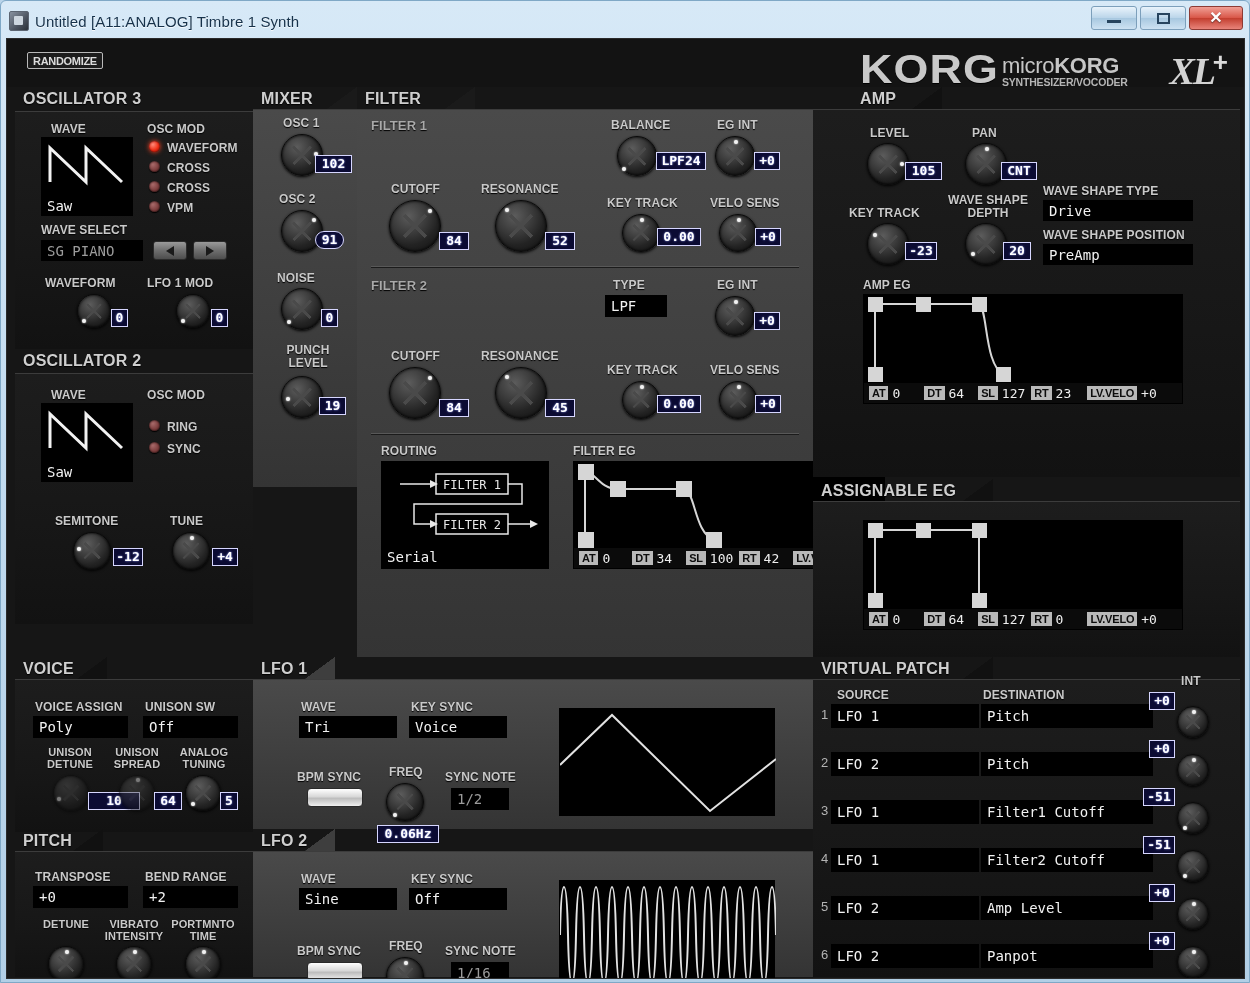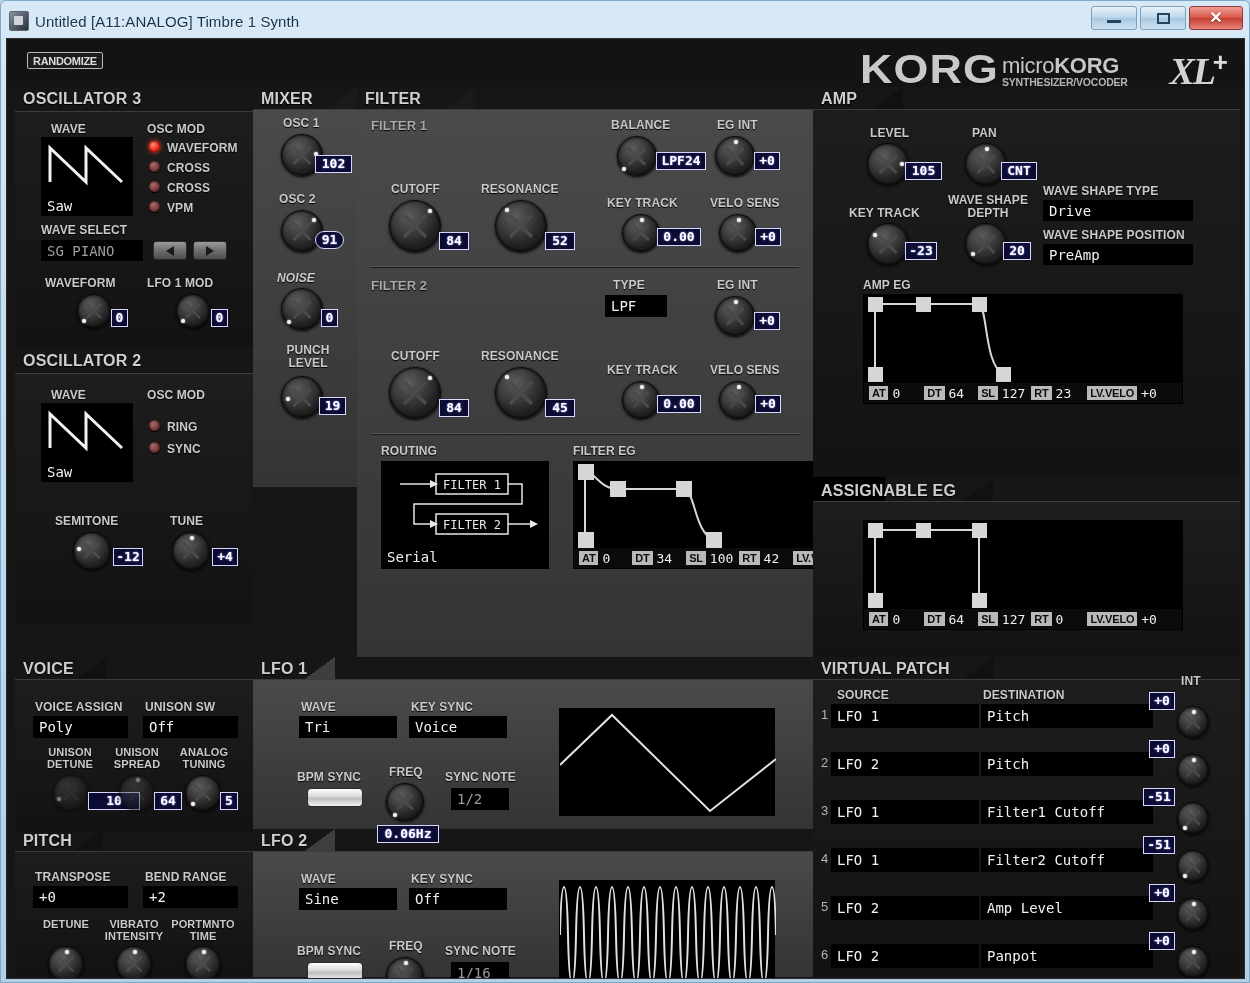--- a/index.html
+++ b/index.html
@@ -353,21 +353,21 @@
             <div class="ind" style="right:4px;top:17px;"></div>
           </div>
         <div class="val" style="left:62px;top:45px;width:37px;">102</div>
 
         <div class="lbl" style="left:26px;top:82px;">OSC 2</div>
         <div class="knob" style="left:28px;top:100px;width:42px;height:42px;">
             <div class="ind" style="right:6px;top:7px;"></div>
           </div>
         <div class="val" style="left:62px;top:121px;width:29px;border-radius:9px;">91</div>
 
-        <div class="lbl" style="left:24px;top:161px;font-style:italic;">NOISE</div>
+        <div class="lbl" style="left:24px;top:161px;">NOISE</div>
         <div class="knob" style="left:28px;top:178px;width:42px;height:42px;">
             <div class="ind" style="left:5px;bottom:5px;"></div>
           </div>
         <div class="val" style="left:68px;top:199px;width:17px;">0</div>
 
         <div class="lbl" style="left:20px;top:234px;width:70px;text-align:center;line-height:13px;white-space:normal;">PUNCH LEVEL</div>
         <div class="knob" style="left:28px;top:266px;width:42px;height:42px;">
             <div class="ind" style="left:4px;top:20px;"></div>
           </div>
         <div class="val" style="left:66px;top:287px;width:27px;">19</div>
@@ -493,21 +493,21 @@
             <span>100</span>
             <span class="egtag" style="margin-left:6px;">RT</span>
             <span>42</span>
             <span class="egtag" style="margin-left:14px;">LV.VELO</span>
             <span>+0</span>
           </div>
         </div>
       </div>
     </div>
 
-    <div class="section" style="left:806px;top:48px;width:427px;height:390px;">
+    <div class="section" style="left:806px;top:48px;width:427px;height:390px;padding-left:39px;">
       <div class="sec-head">
         <span>AMP</span>
         <span class="tabcut" style="left:60px;color:#111;"></span>
       </div>
       <div class="panel dark" style="top:22px;">
         <div class="lbl" style="left:57px;top:16px;">LEVEL</div>
         <div class="knob" style="left:54px;top:33px;width:42px;height:42px;">
             <div class="ind" style="right:4px;top:18px;"></div>
           </div>
         <div class="val" style="left:92px;top:52px;width:37px;">105</div>

